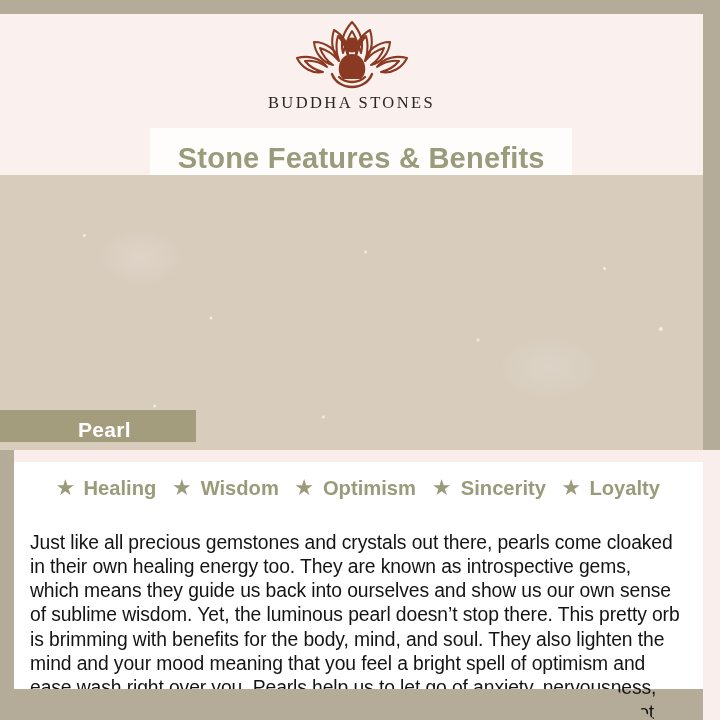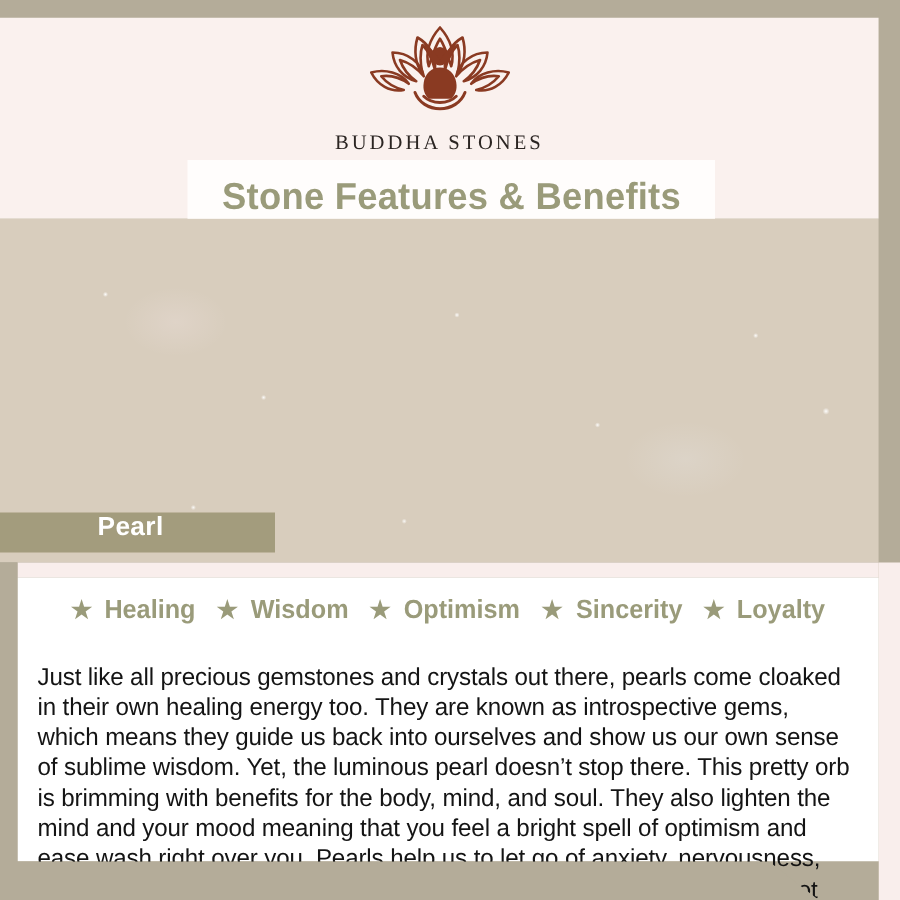--- a/index.html
+++ b/index.html
@@ -36,21 +36,21 @@
   
   .logo-wrap {
     position: absolute;
     left: 0;
     top: 14px;
     width: 703px;
     height: 110px;
     display: flex;
     flex-direction: column;
     align-items: center;
-    justify-content: space-between;
+    justify-content: flex-start;
   }
   .logo-mark {
     width: 150px;
     height: 74px;
     margin-top: 4px;
   }
   .logo-text {
     font-family: "Liberation Serif", serif;
     font-size: 16.5px;
     letter-spacing: 2.4px;
@@ -134,25 +134,25 @@
     letter-spacing: .2px;
     white-space: nowrap;
     transform: scaleX(.97);
   }
 
   
   .stone-tab {
     position: absolute;
     left: 0;
     top: 410px;
-    width: 220px;
+    width: 196px;
     height: 32px;
     background: #a39c7d;
     display: flex;
-    align-items: flex-start;
+    align-items: flex-end;
   }
   .stone-tab-label {
     margin-left: 78px;
     color: #ffffff;
     font-weight: bold;
     font-size: 21px;
     letter-spacing: .3px;
   }
 
   

